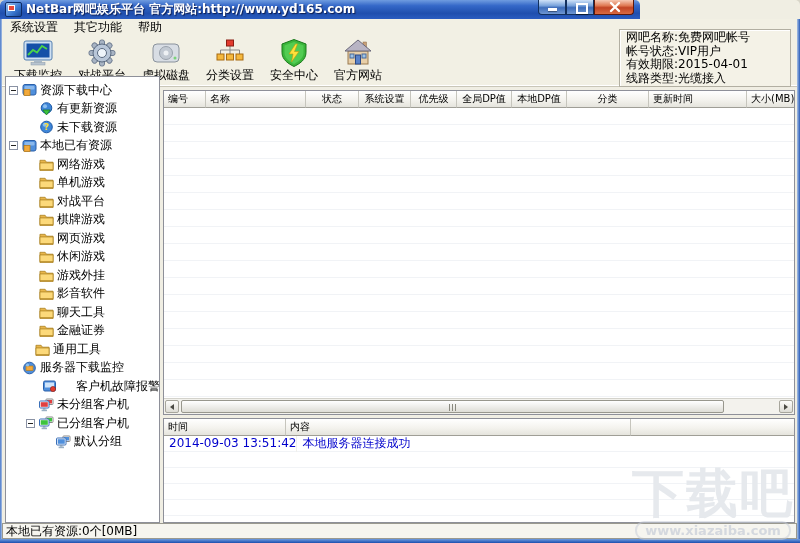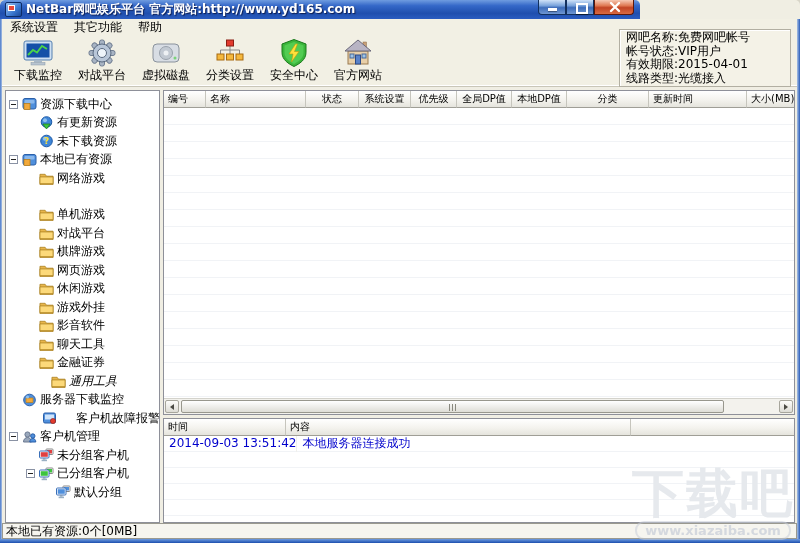--- a/index.html
+++ b/index.html
@@ -38,21 +38,21 @@
   .toolbar{position:absolute;left:2px;right:3px;top:36px;height:51px;background:#f2f0e4;
     border-bottom:1px solid #c9c6b8;box-shadow:inset 0 -1px 0 #fff;display:flex;align-items:flex-end;padding-left:4px;box-sizing:border-box;}
   .tool-btn{width:62px;height:48px;margin-top:1px;display:flex;flex-direction:column;align-items:center;justify-content:flex-start;border:1px solid transparent;border-radius:3px;}
   .tool-icon{width:30px;height:30px;margin-top:1px;display:flex;align-items:center;justify-content:center;}
   .tool-label{font-size:12px;line-height:14px;white-space:nowrap;}
   .account-info{position:absolute;top:29px;right:9px;width:172px;height:58px;z-index:5;
     background:#f4f2e7;border:1px solid #b2afa2;box-shadow:1px 1px 0 #fff inset;
     font-size:12px;line-height:13.5px;padding:1px 4px 0 6px;box-sizing:border-box;white-space:nowrap;overflow:hidden;}
 
   
-  .tree-panel{position:absolute;left:5px;top:90px;width:155px;bottom:20px;background:#fff;
+  .tree-panel{position:absolute;left:5px;top:76px;width:155px;bottom:20px;background:#fff;
     border:1px solid #8e9099;box-sizing:border-box;overflow:hidden;padding-top:4px;}
   .tree-row{display:flex;align-items:center;height:18.5px;white-space:nowrap;}
   .expander{flex:0 0 9px;width:9px;height:9px;box-sizing:border-box;border:1px solid #8a92a4;background:#fff;position:relative;margin-right:3px;}
   .expander::after{content:"";position:absolute;left:1px;right:1px;top:3px;height:1px;background:#222;}
   .exp-space{flex:0 0 12px;}
   .tree-icon{flex:0 0 16px;height:14px;display:flex;align-items:center;justify-content:center;margin-right:3px;}
   .tree-label{font-size:12px;}
 
   
   .main-panel{position:absolute;left:163px;top:90px;right:5px;height:325px;background:#fff;
@@ -262,21 +262,21 @@
       <div class="tree-row" style="padding-left: 20px;">
         <span class="exp-space"></span>
         <span class="tree-icon">
           <svg width="15" height="13" viewBox="0 0 16 13">
             <path d="M1 2 h5.5 l1.5 2 H15 v9 H1 z" fill="#e8b64c" stroke="#a87e1c" stroke-width="0.8"></path>
             <path d="M1 4.8 h14 v7.2 H1 z" fill="#fcd97a" stroke="#a87e1c" stroke-width="0.8"></path>
           </svg>
         </span>
         <span class="tree-label">网络游戏</span>
       </div>
-      <div class="tree-row" style="padding-left: 20px; margin-top: 18px;">
+      <div class="tree-row" style="padding-left: 20px;">
         <span class="exp-space"></span>
         <span class="tree-icon">
           <svg width="15" height="13" viewBox="0 0 16 13">
             <path d="M1 2 h5.5 l1.5 2 H15 v9 H1 z" fill="#e8b64c" stroke="#a87e1c" stroke-width="0.8"></path>
             <path d="M1 4.8 h14 v7.2 H1 z" fill="#fcd97a" stroke="#a87e1c" stroke-width="0.8"></path>
           </svg>
         </span>
         <span class="tree-label">单机游戏</span>
       </div>
       <div class="tree-row" style="padding-left: 20px;">
@@ -352,21 +352,21 @@
       <div class="tree-row" style="padding-left: 20px;">
         <span class="exp-space"></span>
         <span class="tree-icon">
           <svg width="15" height="13" viewBox="0 0 16 13">
             <path d="M1 2 h5.5 l1.5 2 H15 v9 H1 z" fill="#e8b64c" stroke="#a87e1c" stroke-width="0.8"></path>
             <path d="M1 4.8 h14 v7.2 H1 z" fill="#fcd97a" stroke="#a87e1c" stroke-width="0.8"></path>
           </svg>
         </span>
         <span class="tree-label">金融证券</span>
       </div>
-      <div class="tree-row" style="padding-left: 32px; font-style: italic;">
+      <div class="tree-row" style="padding-left: 16px;">
         <span class="exp-space"></span>
         <span class="tree-icon">
           <svg width="15" height="13" viewBox="0 0 16 13">
             <path d="M1 2 h5.5 l1.5 2 H15 v9 H1 z" fill="#e8b64c" stroke="#a87e1c" stroke-width="0.8"></path>
             <path d="M1 4.8 h14 v7.2 H1 z" fill="#fcd97a" stroke="#a87e1c" stroke-width="0.8"></path>
           </svg>
         </span>
         <span class="tree-label">通用工具</span>
       </div>
       <div class="tree-row" style="padding-left: 3px;">
@@ -383,32 +383,20 @@
       <div class="tree-row" style="padding-left: 7px; gap: 16px;">
         <span class="exp-space"></span>
         <span class="tree-icon">
           <svg width="15" height="14" viewBox="0 0 15 14">
             <rect x="1.5" y="2" width="12" height="10" rx="1.5" fill="#4f8fdc" stroke="#2b5fa8"></rect>
             <rect x="3" y="3.5" width="9" height="5" fill="#cfe4fa"></rect>
             <circle cx="11" cy="10" r="2.6" fill="#e23b2e" stroke="#8a1e14" stroke-width="0.6"></circle>
           </svg>
         </span>
         <span class="tree-label">客户机故障报警</span>
-      </div>
-      <div class="tree-row" style="padding-left: 3px;">
-        <span class="expander"></span>
-        <span class="tree-icon">
-          <svg width="15" height="14" viewBox="0 0 15 14">
-            <circle cx="5.5" cy="4.5" r="2.6" fill="#9aa8bc" stroke="#6a7890"></circle>
-            <path d="M1.5 12 c0-3 2-4.5 4-4.5 s4 1.5 4 4.5 z" fill="#9aa8bc" stroke="#6a7890"></path>
-            <circle cx="10.8" cy="6" r="2.2" fill="#4f8fdc" stroke="#2b5fa8"></circle>
-            <path d="M7.8 12 c0-2.4 1.6-3.6 3-3.6 s3 1.2 3 3.6 z" fill="#4f8fdc" stroke="#2b5fa8"></path>
-          </svg>
-        </span>
-        <span class="tree-label">客户机管理</span>
       </div>
       <div class="tree-row" style="padding-left: 20px;">
         <span class="exp-space"></span>
         <span class="tree-icon">
           <svg width="16" height="14" viewBox="0 0 16 14">
             <rect x="8" y="1" width="7" height="5.5" rx="0.8" fill="#fff" stroke="#888"></rect>
             <rect x="9" y="2" width="5" height="3.5" fill="#e04040"></rect>
             <rect x="1.5" y="3" width="9.5" height="7" rx="1" fill="#fff" stroke="#3a6fb8"></rect>
             <rect x="2.7" y="4.2" width="7.1" height="4.6" fill="#e04040"></rect>
             <rect x="5" y="10" width="2.5" height="1.6" fill="#8aa0b8"></rect>

